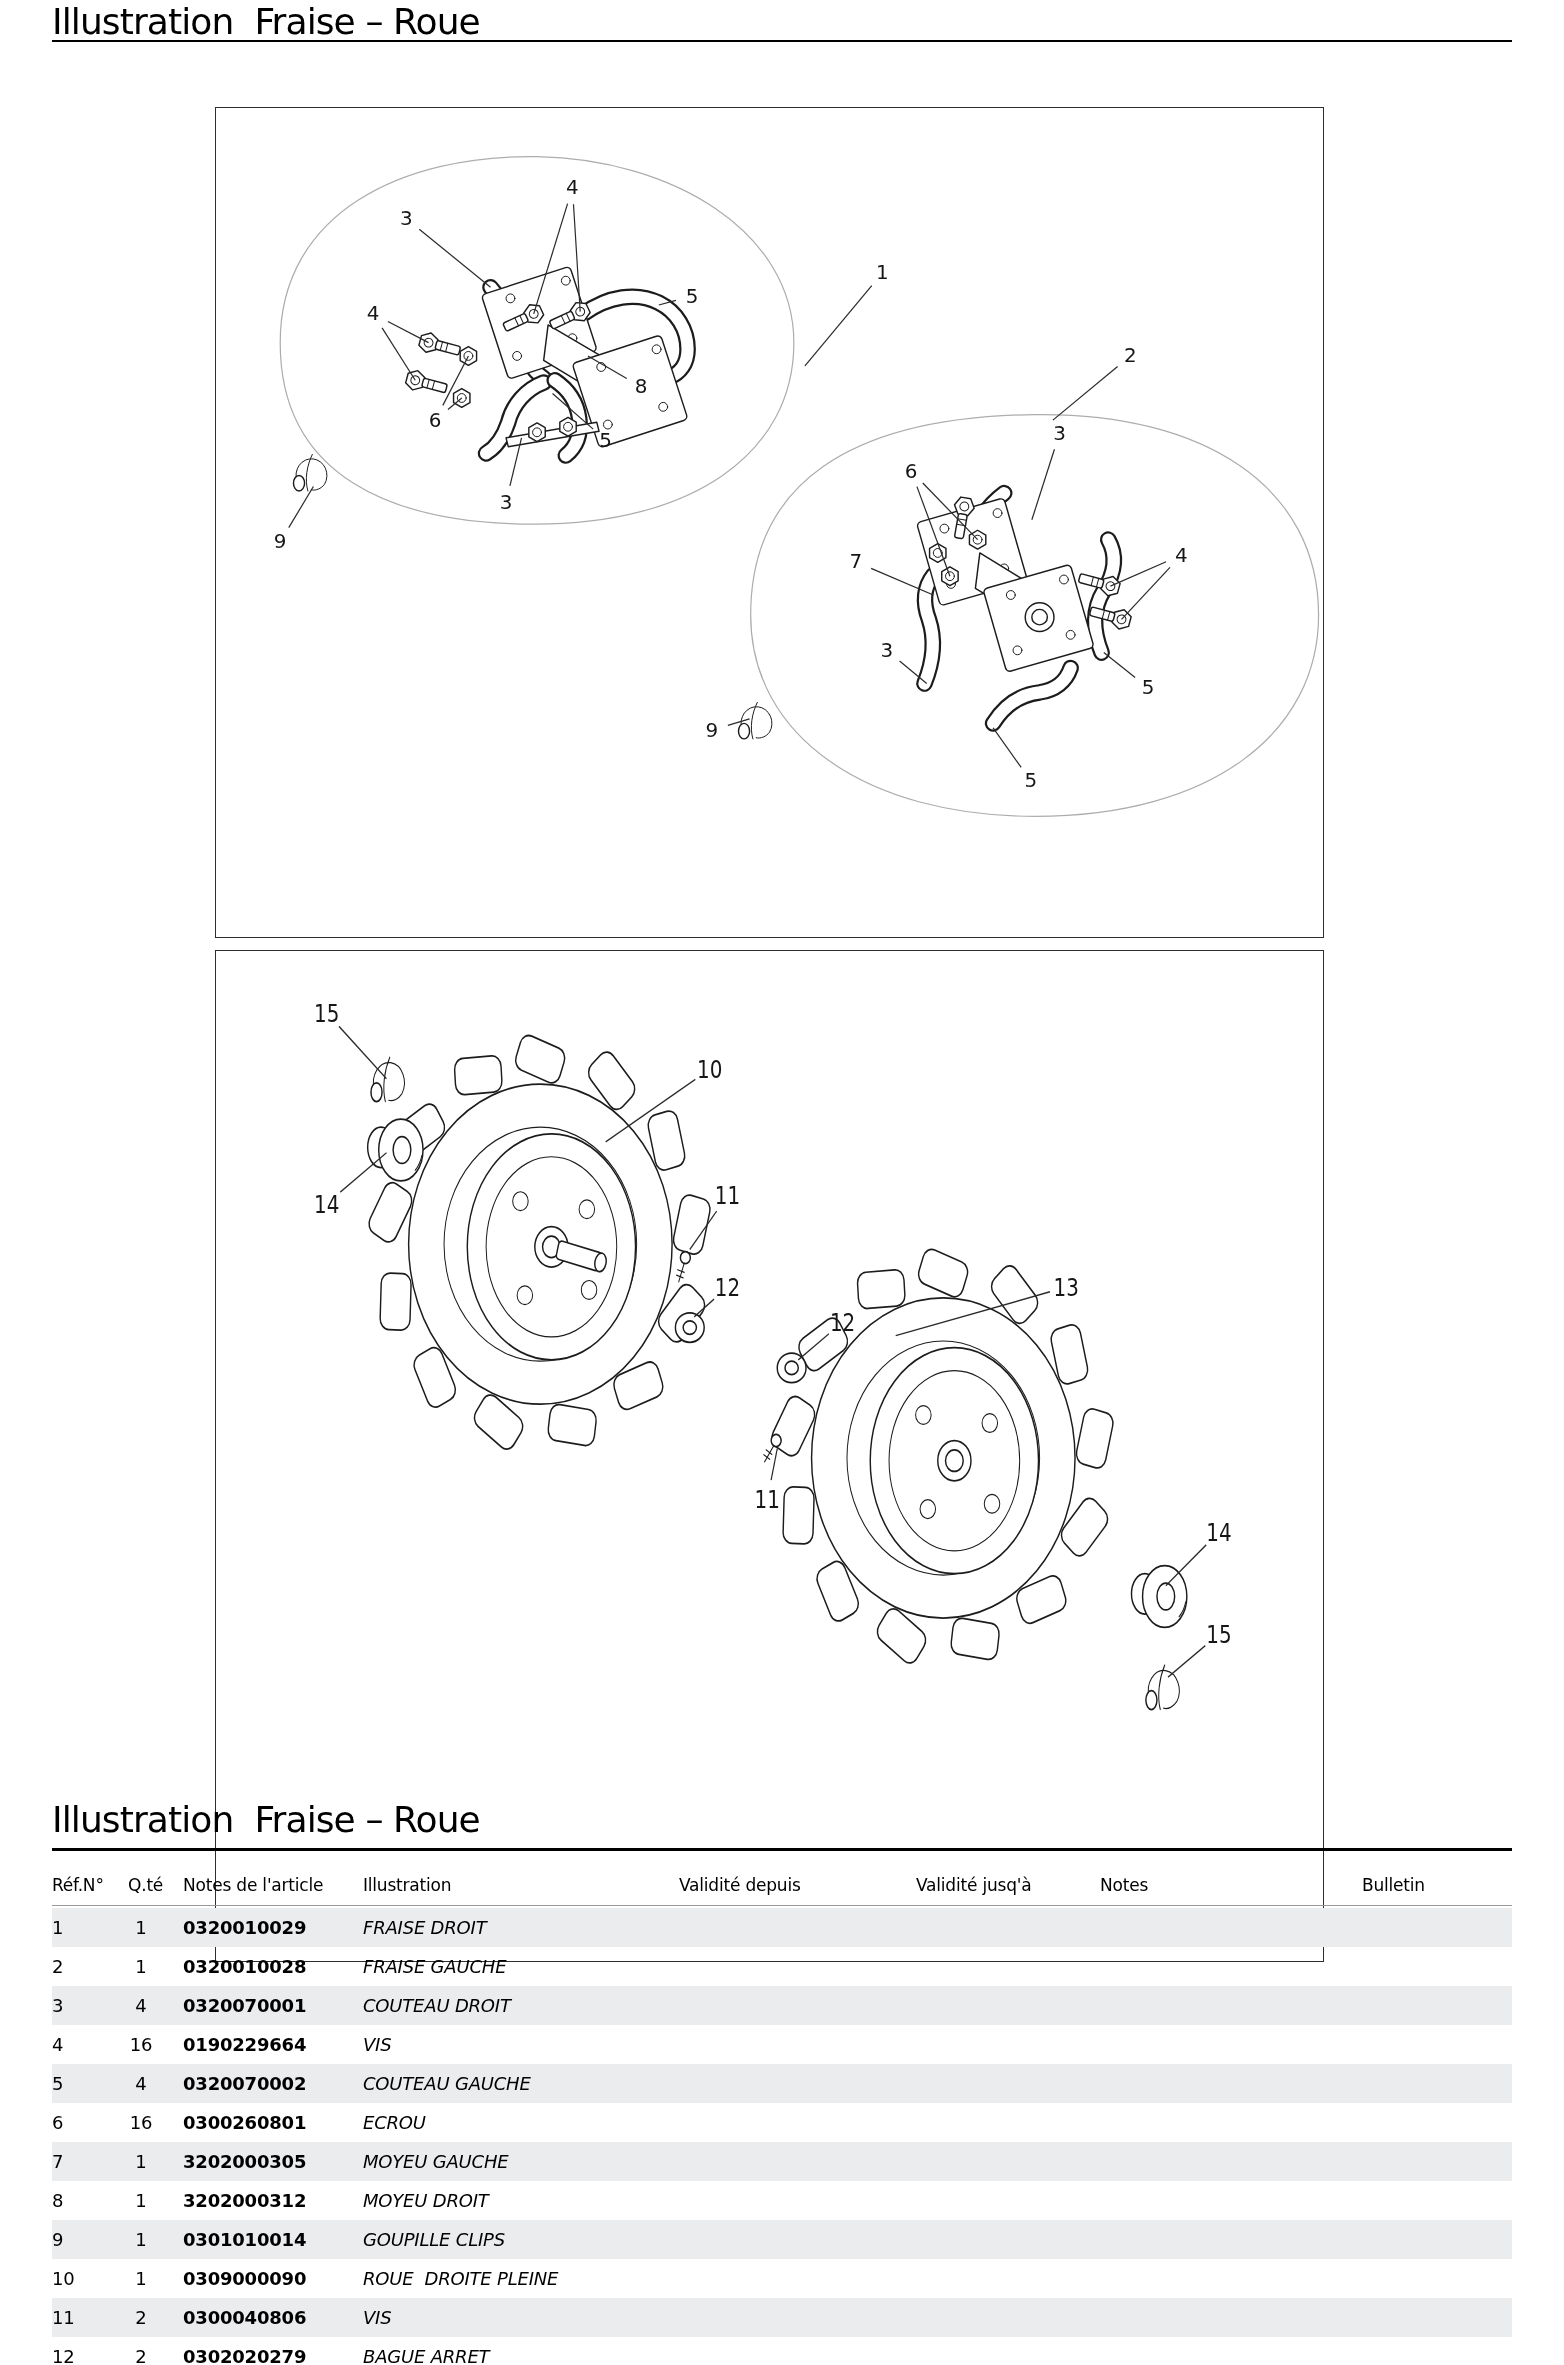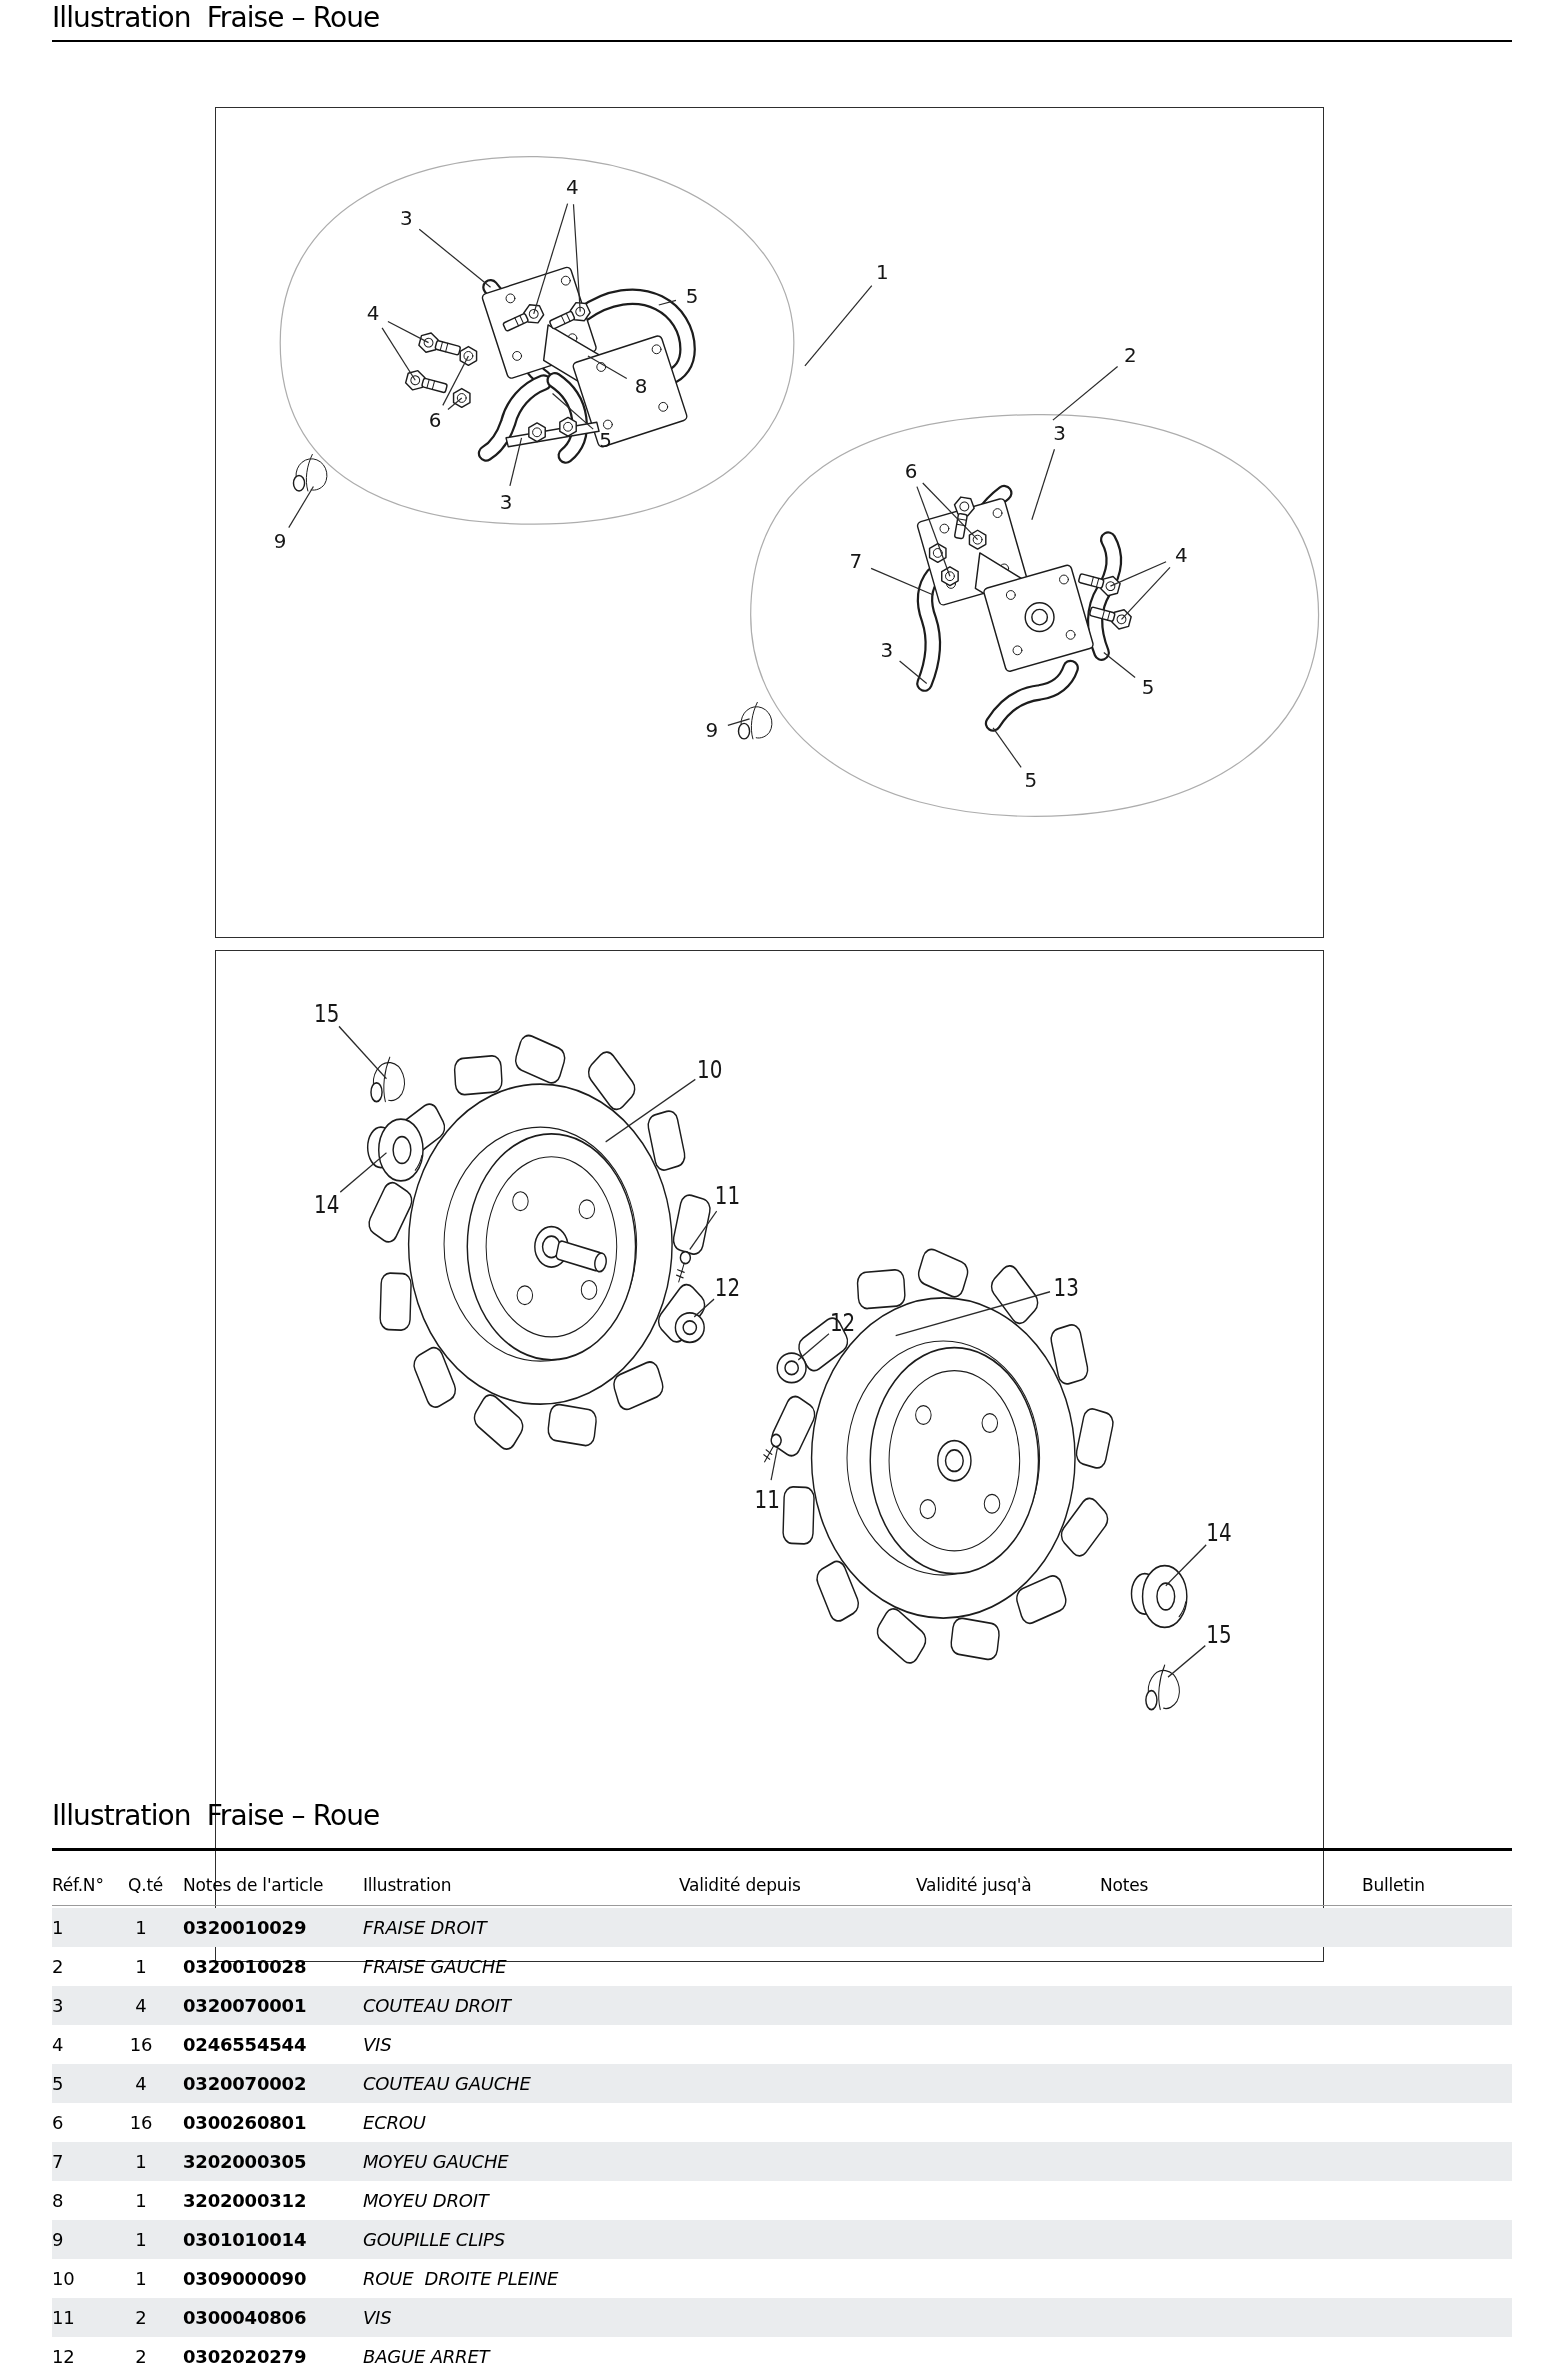--- a/index.html
+++ b/index.html
@@ -1,21 +1,21 @@
 <!DOCTYPE html>
 <html style="font-size:7.6px"><head>
 <meta charset="utf-8">
 <style>
   html,body{margin:0;padding:0;background:#ffffff;}
   body{
     position:relative;width:1564px;height:2498px;overflow:hidden;
     font-family:"DejaVu Sans","Liberation Sans",sans-serif;color:#111;
   }
   .title{
-    position:absolute;left:52px;font-size:28px;letter-spacing:-0.9px;
+    position:absolute;left:52px;font-size:36px;letter-spacing:-0.9px;
     color:#000;white-space:pre;font-weight:400;
   }
   #title-top{top:0.9px;}
   #title-bottom{top:1799px;}
   .rule{position:absolute;left:52px;width:1460px;background:#000;}
   #rule-top{top:40px;height:2.4px;}
   #rule-bottom{top:1848px;height:2.8px;}
   .panel{
     position:absolute;left:215px;width:1109px;background:#fff;
     border:1.4px solid #2e2e2e;box-sizing:border-box;
@@ -314,21 +314,21 @@
     </div>
     <div class="row" style="background: rgb(234, 236, 238);">
       <span class="cell c-ref">3</span>
       <span class="cell c-qty">4</span>
       <span class="cell c-code">0320070001</span>
       <span class="cell c-desc">COUTEAU DROIT</span>
     </div>
     <div class="row">
       <span class="cell c-ref">4</span>
       <span class="cell c-qty">16</span>
-      <span class="cell c-code">0246554544</span>
+      <span class="cell c-code">0190229664</span>
       <span class="cell c-desc">VIS</span>
     </div>
     <div class="row" style="background: rgb(234, 236, 238);">
       <span class="cell c-ref">5</span>
       <span class="cell c-qty">4</span>
       <span class="cell c-code">0320070002</span>
       <span class="cell c-desc">COUTEAU GAUCHE</span>
     </div>
     <div class="row">
       <span class="cell c-ref">6</span>

